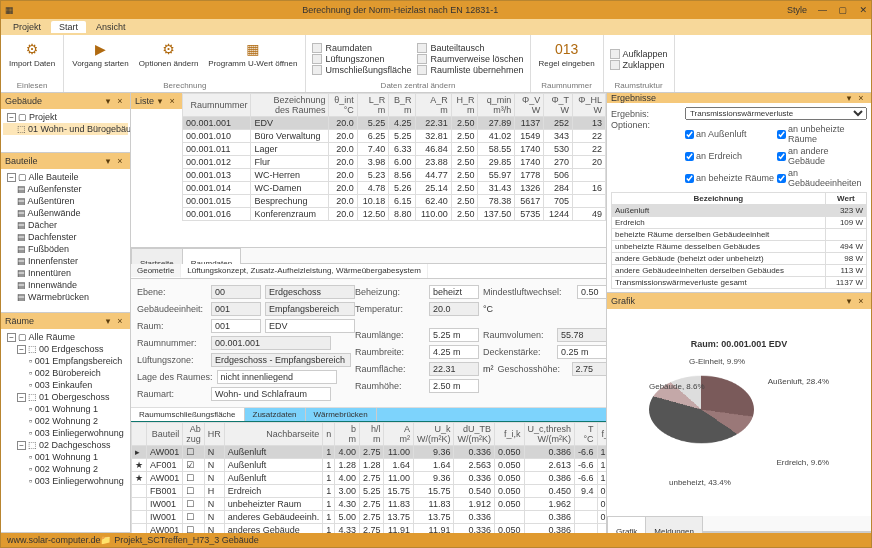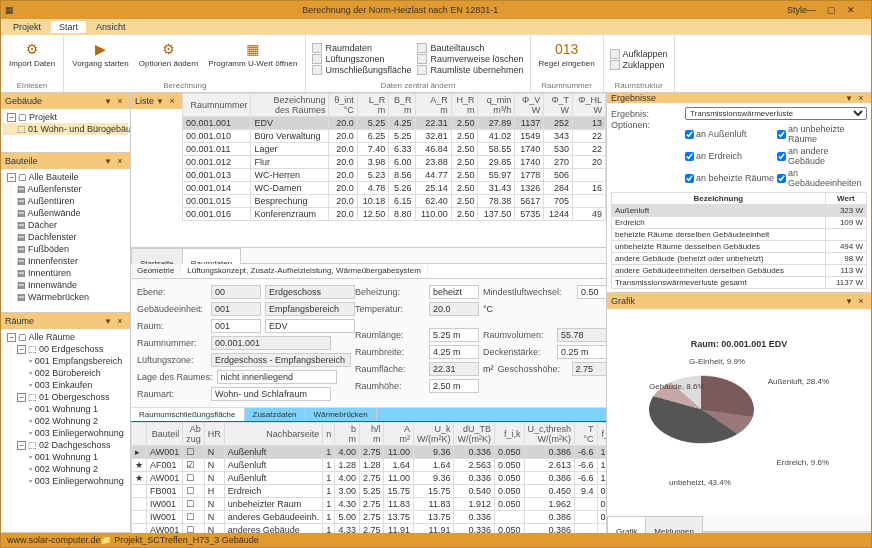--- a/index.html
+++ b/index.html
@@ -1,19 +1,19 @@
 <!DOCTYPE html>
 <html><head>
 <meta charset="utf-8">
 <style>
 *{box-sizing:border-box;margin:0;padding:0;font-family:"Segoe UI",Arial,sans-serif;font-size:9px;color:#333}
 body{background:#fff;width:872px;height:548px;overflow:hidden;display:flex;flex-direction:column;border:1px solid #b88530}
 .titlebar{height:18px;background:#e09a2f;display:flex;align-items:center;padding:0 4px;color:#fff}
 .titlebar .title{flex:1;text-align:center;font-size:9px}
-.titlebar .wbtn{width:20px;text-align:left;cursor:pointer}
+.titlebar .wbtn{width:20px;text-align:right;cursor:pointer}
 .menubar{height:16px;background:#f7d89a;display:flex;align-items:center;padding:0 4px;gap:2px}
 .menubar .mtab{padding:1px 8px;border-radius:2px 2px 0 0}
 .menubar .mtab.active{background:#fff}
 .ribbon{height:58px;background:#fff;border-bottom:1px solid #ccc;display:flex}
 .rgroup{border-right:1px solid #ddd;padding:2px 6px;display:flex;flex-direction:column}
 .rgroup .items{display:flex;gap:6px;flex:1}
 .rgroup .lbl{text-align:center;font-size:8px;color:#777}
 .ritem{display:flex;flex-direction:column;align-items:center;gap:1px;padding:2px;min-width:34px}
 .ritem .ico{width:20px;height:20px;display:flex;align-items:center;justify-content:center;font-size:14px;color:#b06a10}
 .ritem .txt{font-size:8px;text-align:center;line-height:1}

